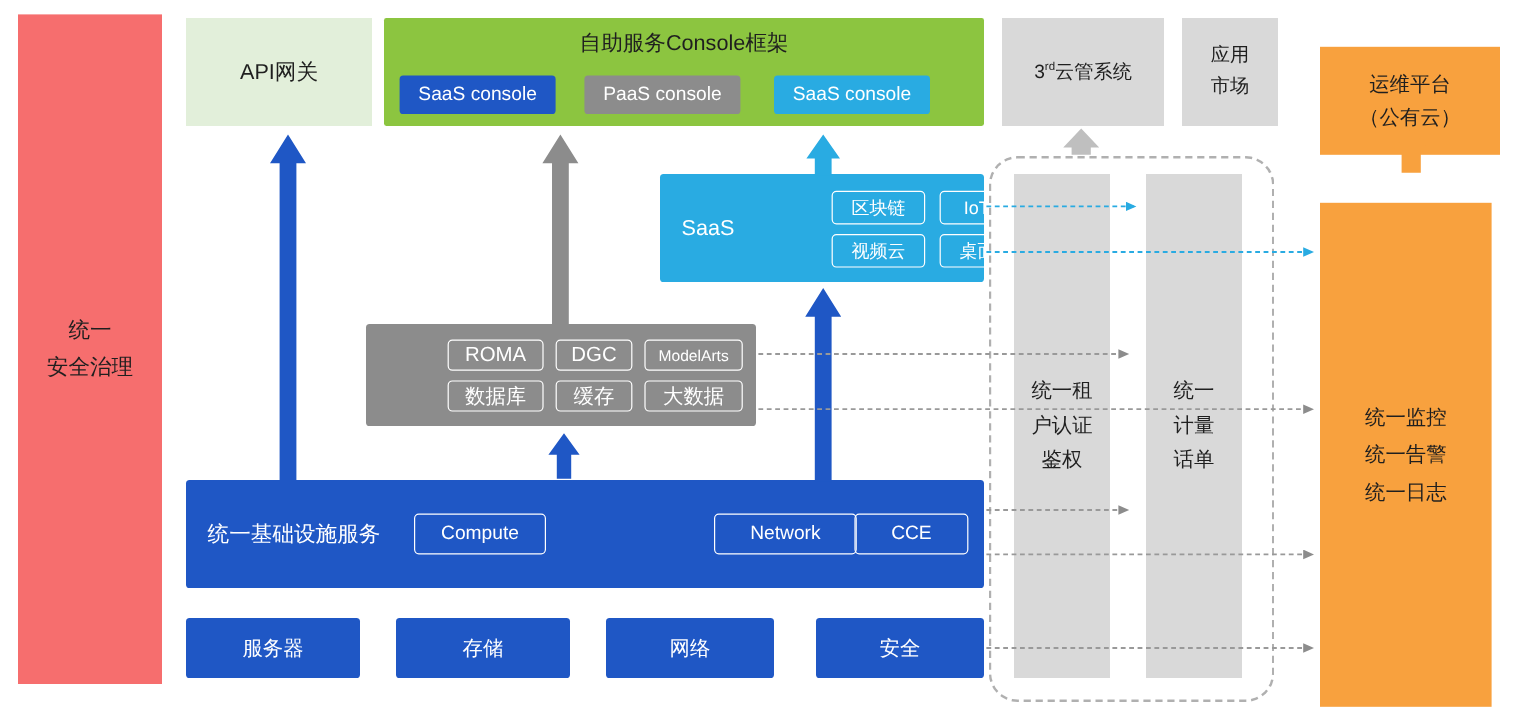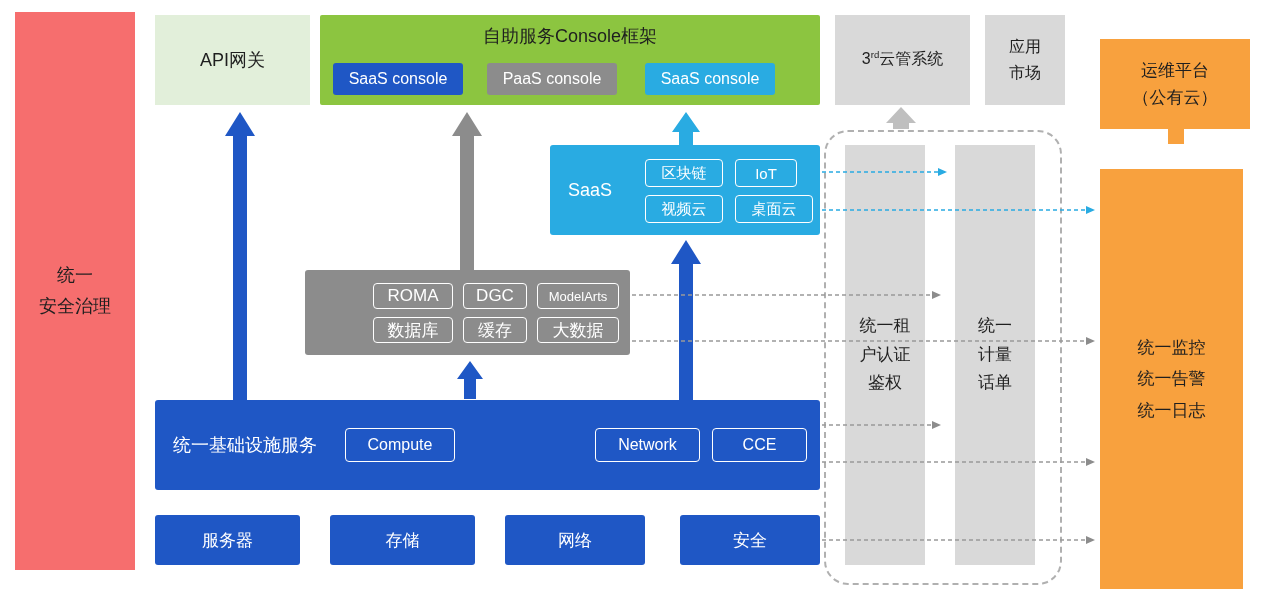--- a/index.html
+++ b/index.html
@@ -35,21 +35,21 @@
     text-align:center;
   }
   .red{background:var(--red);}
   .pale-green{background:var(--pale-green);}
   .blue{background:var(--blue);color:#fff;}
   .graybg{background:var(--gray);color:#fff;}
   .lightgray{background:var(--light-gray);}
   .cyanbg{background:var(--cyan);color:#fff;}
   .orangebg{background:var(--orange);margin-top:24px;}
   .fs14{font-size:17px;}
-  .fs15{font-size:15px;}
+  .fs15{font-size:15px;margin-left:48px;}
   .fs16{font-size:16px;}
   .fs17{font-size:17px;}
   .fs18{font-size:18px;}
   .lh16{line-height:1.6;}
   .lh17{line-height:1.7;}
   .lh18{line-height:1.85;}
   .subitem{
     position:absolute;
     display:flex;align-items:center;justify-content:center;
     border:1.5px solid #ffffff;
@@ -180,21 +180,21 @@
     <div class="subitem fs14" style="left:232px;top:47px;width:82px;height:26px">
         <span>大数据</span>
       </div>
   </div>
 
   <div class="box blue rounded" style="left:155px;top:400px;width:665px;height:90px">
     <span class="side-label" style="left:18px;top:0;height:90px">统一基础设施服务</span>
     <div class="subitem fs16" style="left:190px;top:28px;width:110px;height:34px">
         <span>Compute</span>
       </div>
-    <div class="subitem fs16" style="left:440px;top:28px;width:105px;height:34px">
+    <div class="subitem fs16" style="left:440px;top:28px;width:119px;height:34px">
         <span>Network</span>
       </div>
     <div class="subitem fs16" style="left:557px;top:28px;width:95px;height:34px">
         <span>CCE</span>
       </div>
   </div>
 
   <div class="box blue fs17 rounded" style="left:155px;top:515px;width:145px;height:50px">
       <span>服务器</span>
     </div>

